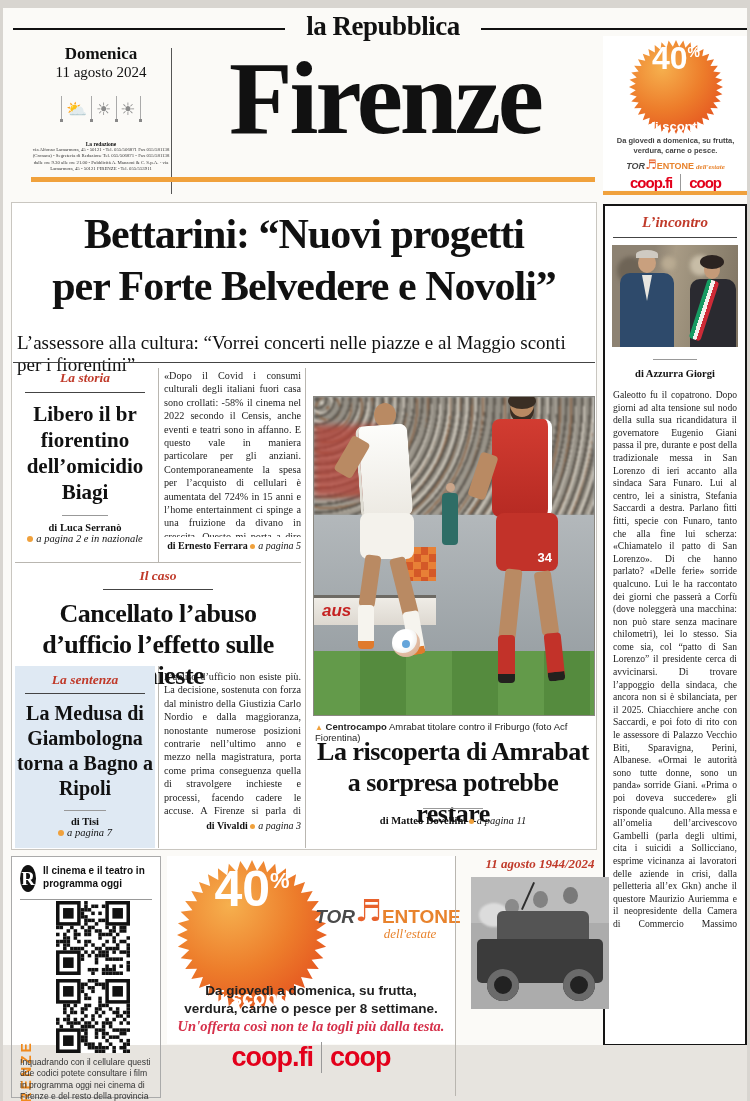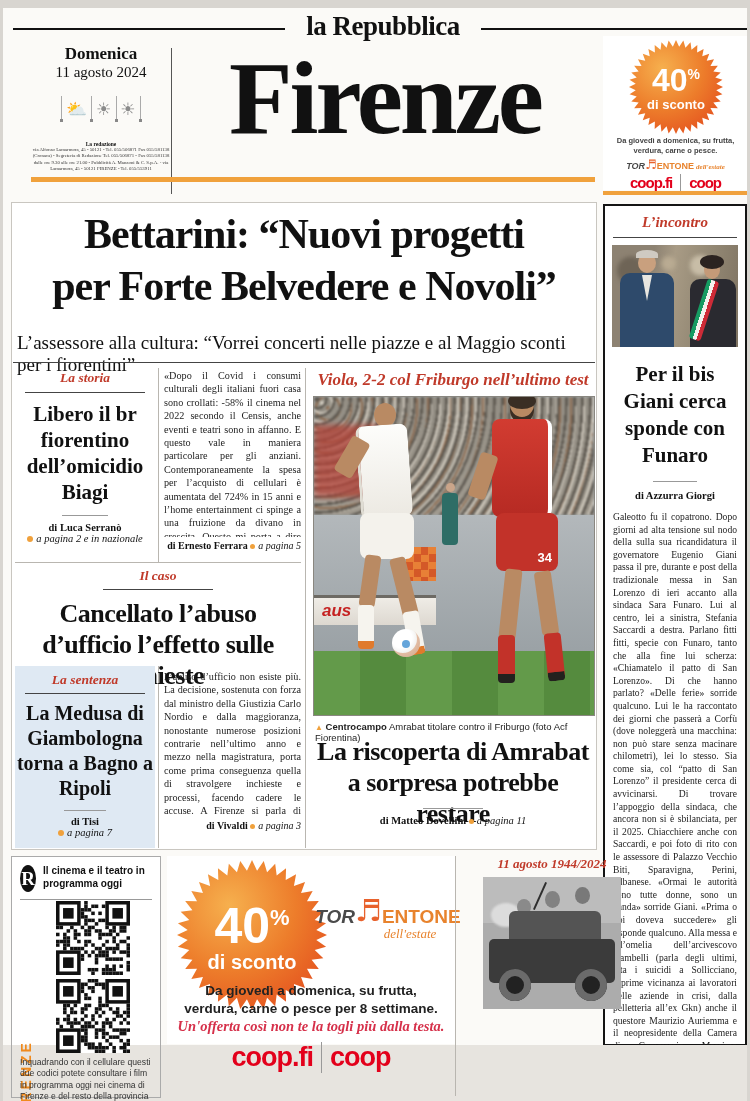--- a/index.html
+++ b/index.html
@@ -32,21 +32,21 @@
   .redaz-text { font-size:4.8px; line-height:1.35; color:#333; }
   .weather { display:flex; align-items:center; justify-content:center; gap:4px; color:#777; }
   .w-icon { font-family:"DejaVu Sans",sans-serif; font-size:17px; color:#8a8a8a; }
   .w-bar { width:1px; height:26px; background:#aaa; position:relative; }
   .w-bar::after { content:""; position:absolute; bottom:0; left:-1px; width:3px; height:3px; background:#888; }
 
   
   .burst-wrap { position:absolute; }
   .burst-wrap svg { width:100%; height:100%; display:block; }
   .burst-txt { position:absolute; left:0; top:0; width:100%; height:100%;
-    display:flex; flex-direction:column; align-items:center; justify-content:center;
+    display:flex; flex-direction:column; align-items:center; justify-content:space-between;
     color:#fff; font-family:"Liberation Sans",sans-serif; font-weight:bold; }
 
   
   .coop-row { display:flex; align-items:center; justify-content:center; gap:8px;
     font-family:"Liberation Sans",sans-serif; font-weight:bold; letter-spacing:-1px; }
   .coop-red { color:#e3001b; }
   .coop-sep { width:1px; background:#999; align-self:stretch; }
 
   
   .torm { display:flex; align-items:flex-end; justify-content:center; line-height:1;
@@ -212,21 +212,20 @@
   </div>
 
   <div class="abs" style="left:161px;top:662px;width:137px">
     <div class="bodytxt" style="height:148px">L’abuso d’ufficio non esiste più. La decisione, sostenuta con forza dal ministro della Giustizia Carlo Nordio e dalla maggioranza, nonostante numerose posizioni contrarie nell’ultimo anno e mezzo nella magistratura, porta come prima conseguenza quella di stravolgere inchieste e processi, facendo cadere le accuse. A Firenze si parla di almeno una ventina di fascicoli con questo reato. Il caso principale, e che oggi rischia di naufragare, è quello dei presunti concorsi pilotati a medicina.</div>
     <div style="text-align:right;margin-top:2px;font-size:10px">
       <span class="byline serif" style="font-size:10px">di Vivaldi</span>
       <span class="dot" style="width:5px;height:5px"></span><span class="pageref serif" style="font-size:10px">a pagina 3</span>
     </div>
   </div>
 
-  <div class="abs ctr kicker serif" style="left:308px;top:362px;width:284px;font-size:17px">Viola, 2-2 col Friburgo nell’ultimo test</div>
   <div class="abs photo" style="left:310px;top:388px;width:282px;height:320px;border:1px solid #8a8780;background:#9aa1a5">
     <div class="crowd"></div>
     <div class="red-stand"></div>
     <div class="apron"></div>
     <div class="referee"></div>
     <div class="ref-head"></div>
     <div class="flagman"></div>
     <div class="grass"></div>
     <div class="adboard"><span>aus</span></div>
 
@@ -274,21 +273,20 @@
       <div class="abs" style="left:0;top:0;right:0;bottom:0;filter:blur(2px);background:radial-gradient(circle at 70% 20%, #c8bda7 0 8%, transparent 9%),radial-gradient(circle at 15% 25%, #6e6456 0 10%, transparent 11%),radial-gradient(circle at 45% 18%, #b9ab92 0 6%, transparent 7%)"></div>
       <div class="p-head" style="left:26px;top:8px;width:18px;height:20px;background:#c9a07e"></div>
       <div class="abs" style="left:24px;top:5px;width:22px;height:8px;border-radius:50% 50% 0 0;background:#cfcac2"></div>
       <div class="p-torso" style="left:8px;top:28px;width:54px;height:74px;background:#2e4a6b;border-radius:10px 10px 0 0"></div>
       <div class="abs" style="left:30px;top:30px;width:10px;height:26px;background:#e8e6e0;clip-path:polygon(0 0,100% 0,50% 100%)"></div>
       <div class="p-head" style="left:92px;top:16px;width:16px;height:18px;background:#c49a78"></div>
       <div class="abs" style="left:88px;top:10px;width:24px;height:14px;border-radius:50%;background:#2b2320"></div>
       <div class="p-torso" style="left:78px;top:34px;width:46px;height:68px;background:#2a2a30;border-radius:10px 10px 0 0"></div>
       <div class="abs" style="left:86px;top:34px;width:12px;height:62px;background:linear-gradient(90deg,#169b62 0 33%,#f4f2ee 33% 66%,#ce2b37 66%);transform:rotate(18deg);border-radius:3px"></div>
     </div>
-    <div class="ctr serif" style="margin:14px 6px 0;font-size:21px;font-weight:bold;line-height:27px">Per il bis Giani cerca sponde con Funaro</div>
     <div class="mini-hair" style="width:44px;margin:12px auto 8px"></div>
     <div class="ctr byline serif">di Azzurra Giorgi</div>
     <div class="bodytxt serif" style="margin:10px 8px 0;font-size:9.6px;line-height:12.6px;height:538px">Galeotto fu il copatrono. Dopo giorni ad alta tensione sul nodo della sulla sua ricandidatura il governatore Eugenio Giani passa il pre, durante e post della tradizionale messa in San Lorenzo di ieri accanto alla sindaca Sara Funaro. Lui al centro, lei a sinistra, Stefania Saccardi a destra. Parlano fitti fitti, specie con Funaro, tanto che alla fine lui scherza: «Chiamatelo il patto di San Lorenzo». Di che hanno parlato? «Delle ferie» sorride qualcuno. Lui le ha raccontato dei giorni che passerà a Corfù (dove noleggerà una macchina: non può stare senza macinare chilometri), lei lo stesso. Sia come sia, col “patto di San Lorenzo” il presidente cerca di avvicinarsi. Di trovare l’appoggio della sindaca, che ancora non si è sbilanciata, per il 2025. Chiacchiere anche con Saccardi, e poi foto di rito con le assessore di Palazzo Vecchio Biti, Sparavigna, Perini, Albanese. «Ormai le autorità sono tutte donne, sono un panda» sorride Giani. «Prima o poi doveva succedere» gli risponde qualcuno. Alla messa e all’omelia dell’arcivescovo Gambelli (parla degli ultimi, cita i suicidi a Sollicciano, esprime vicinanza ai lavoratori delle aziende in crisi, dalla pelletteria all’ex Gkn) anche il questore Maurizio Auriemma e il neopresidente della Camera di Commercio Massimo Manetti. Ma è il duo governatore-sindaca a saltare agli occhi. Difficilmente ne avranno parlato ma presto dovranno farlo anche del tema della terza torre di Novoli, nuova sede degli uffici regionali, altezza massima 65 metri: lui da 4 mesi attende l’ok alla delibera che gli permetta di realizzarla, Nardella gliel’aveva promesso, ora il dossier è sul tavolo di Funaro. Più di un dubbio alberga in Palazzo Vecchio sull’operazione, chissà se al punto da chiedere modifiche. Opzione che non dispiacerebbe certo alla soprintendente, Antonella Ranaldi. Ieri alla Nazione ha detto: «Non è in area vincolata, ma spero che Firenze non indirizzi il suo sviluppo in altezza».</div>
   </div>
 
   <div class="abs band" style="left:0;top:1037px;width:750px;height:64px"></div>
 
   <div class="abs" style="left:8px;top:848px;width:150px;height:242px;border:1px solid #aaa;background:linear-gradient(#fff 0 188px, rgba(255,255,255,0) 188px)">
     <div style="display:flex;gap:7px;align-items:flex-start;padding:8px 8px 0">
       <div class="r-logo">R</div>
@@ -622,21 +620,21 @@
     </div>
     <div class="serif ctr gray-script" style="position:absolute;left:0;top:162px;width:288px;font-size:14.5px">Un'offerta così non te la togli più dalla testa.</div>
     <div class="coop-row" style="position:absolute;left:0;top:186px;width:288px;font-size:27px">
       <span class="coop-red">coop.fi</span>
       <span class="coop-sep"></span>
       <span class="coop-red">coop</span>
     </div>
   </div>
   <div class="abs rule-v" style="left:452px;top:848px;height:240px"></div>
 
-  <div class="abs" style="left:480px;top:848px;width:138px">
+  <div class="abs" style="left:468px;top:848px;width:138px">
     <div class="kicker serif ctr" style="font-size:13px">11 agosto 1944/2024</div>
     <div class="photo" style="margin-top:5px;height:132px;background:#b3aea6;filter:grayscale(1) contrast(.95)">
       <div class="abs" style="left:0;top:0;right:0;height:46px;background:#c4bfb7"></div>
       <div class="abs" style="left:8px;top:26px;width:30px;height:24px;border-radius:50%;background:#e4e1da;filter:blur(1px)"></div>
       <div class="abs" style="left:34px;top:22px;width:14px;height:16px;border-radius:50%;background:#8f8a80"></div>
       <div class="abs" style="left:62px;top:14px;width:15px;height:17px;border-radius:50%;background:#87827a"></div>
       <div class="abs" style="left:92px;top:10px;width:15px;height:17px;border-radius:50%;background:#7d786f"></div>
       <div class="abs" style="left:26px;top:34px;width:92px;height:38px;background:#55514a;border-radius:6px 6px 0 0"></div>
       <div class="abs" style="left:6px;top:62px;width:126px;height:44px;background:#3a3733;border-radius:5px"></div>
       <div class="abs" style="left:16px;top:92px;width:32px;height:32px;border-radius:50%;background:#1f1d1b;box-shadow:inset 0 0 0 7px #6e6a63"></div>

